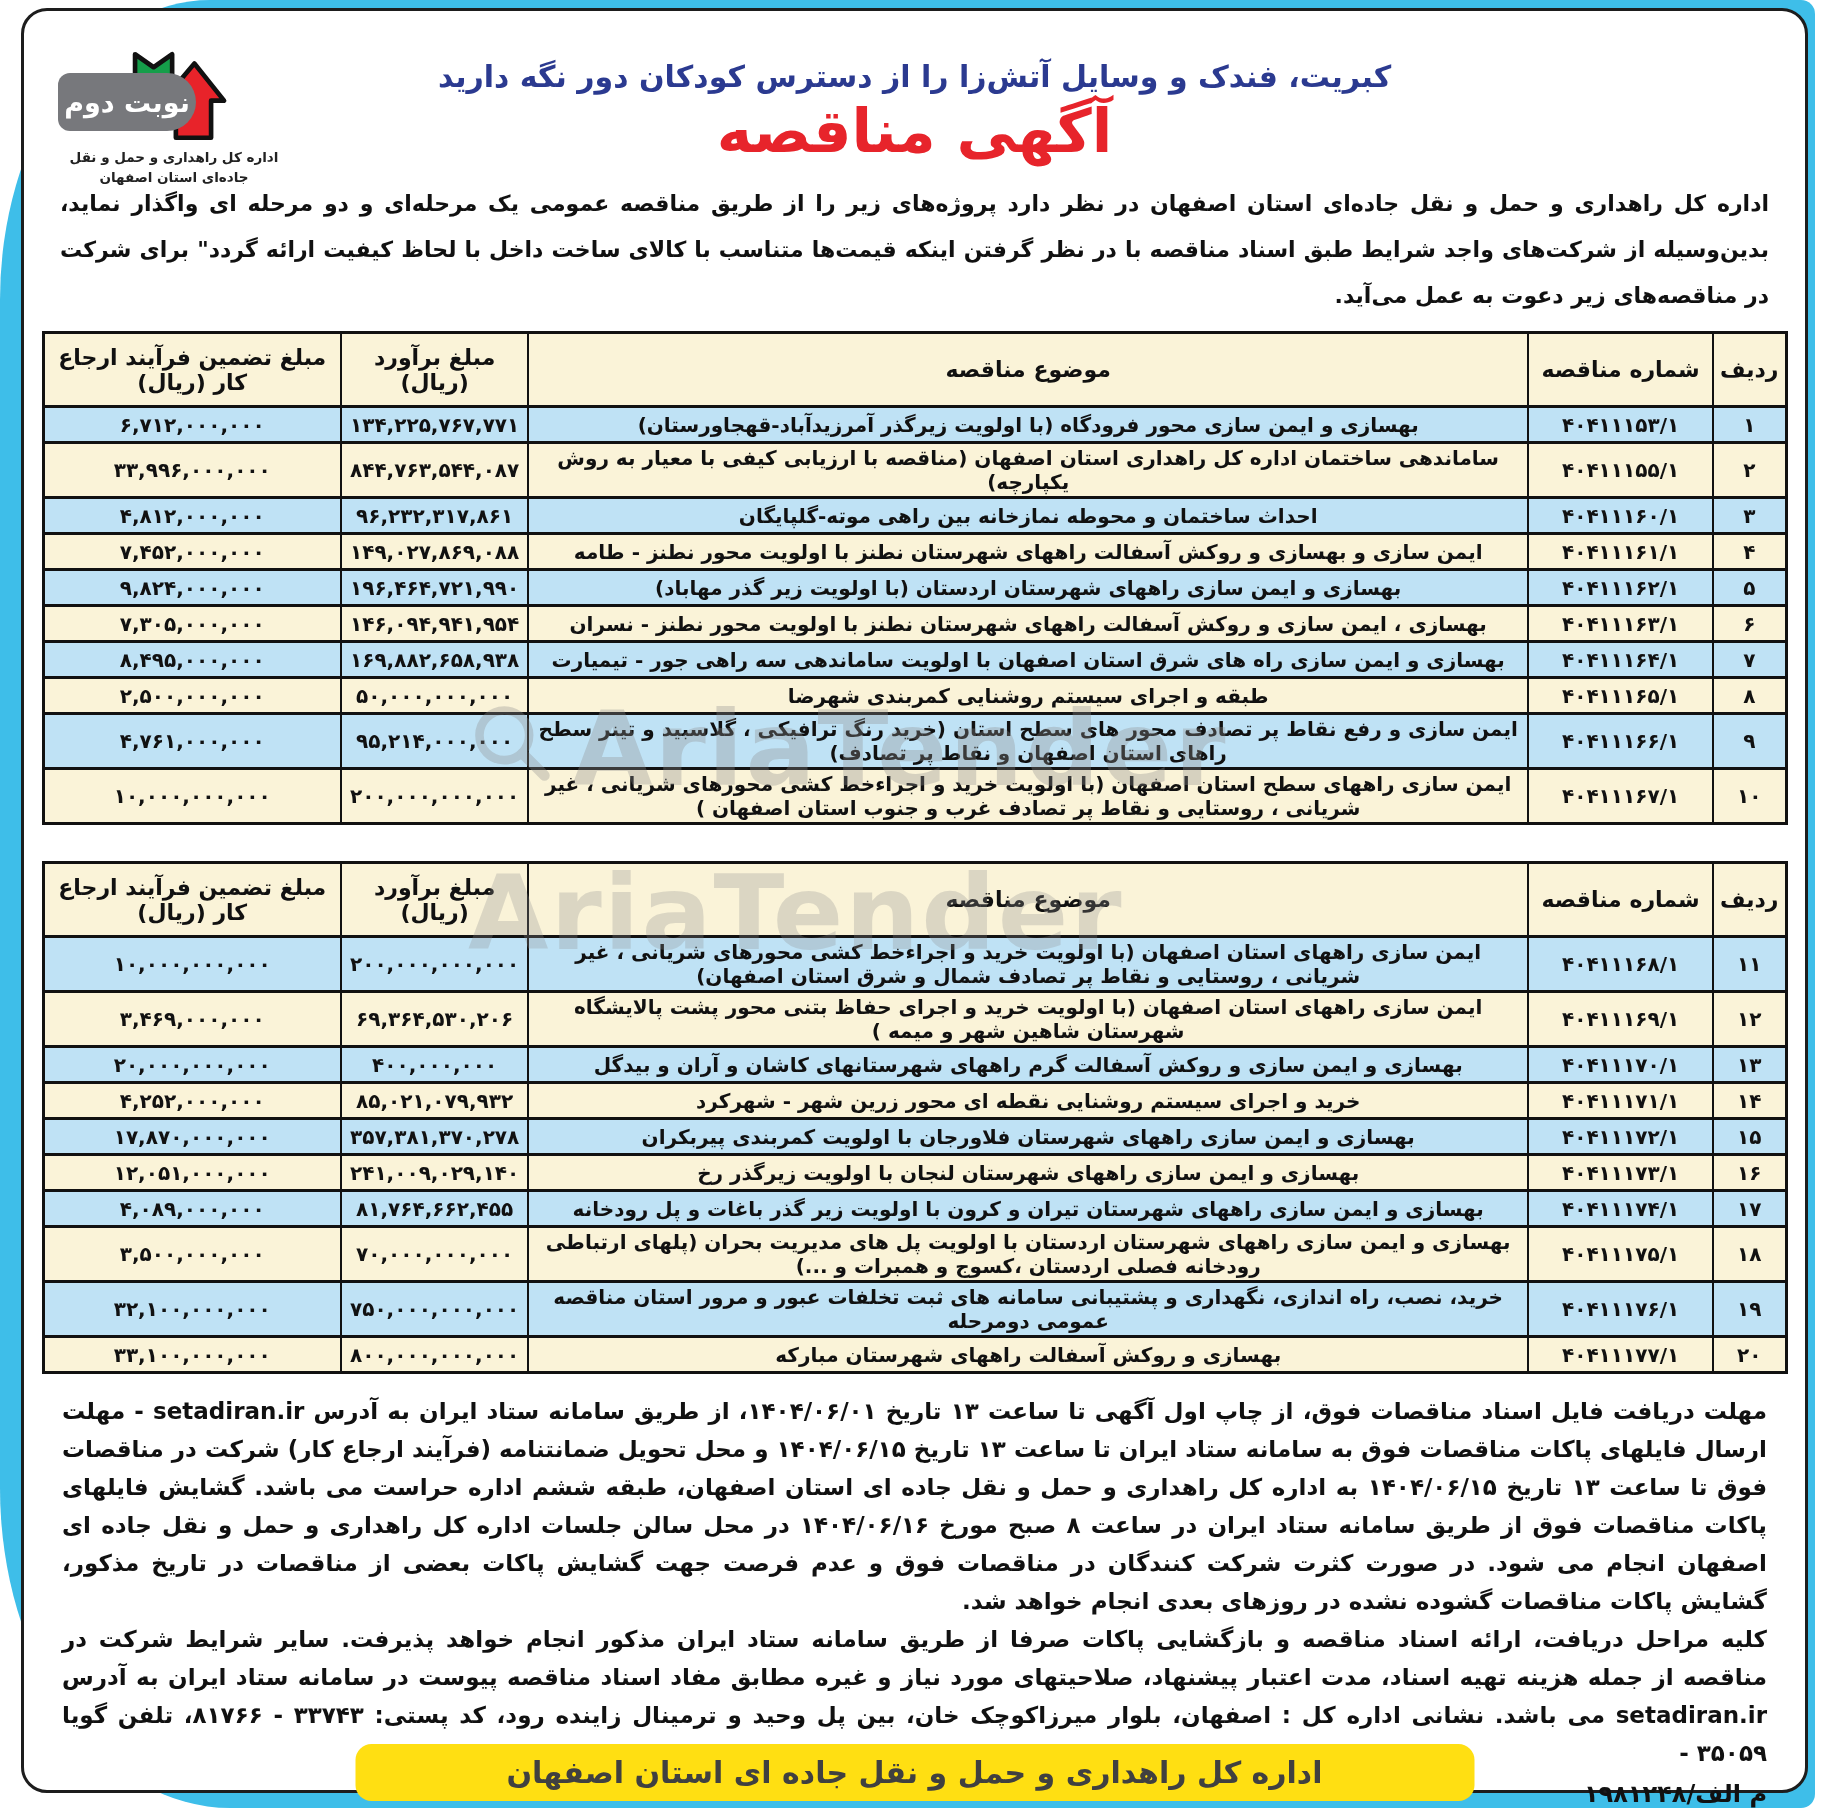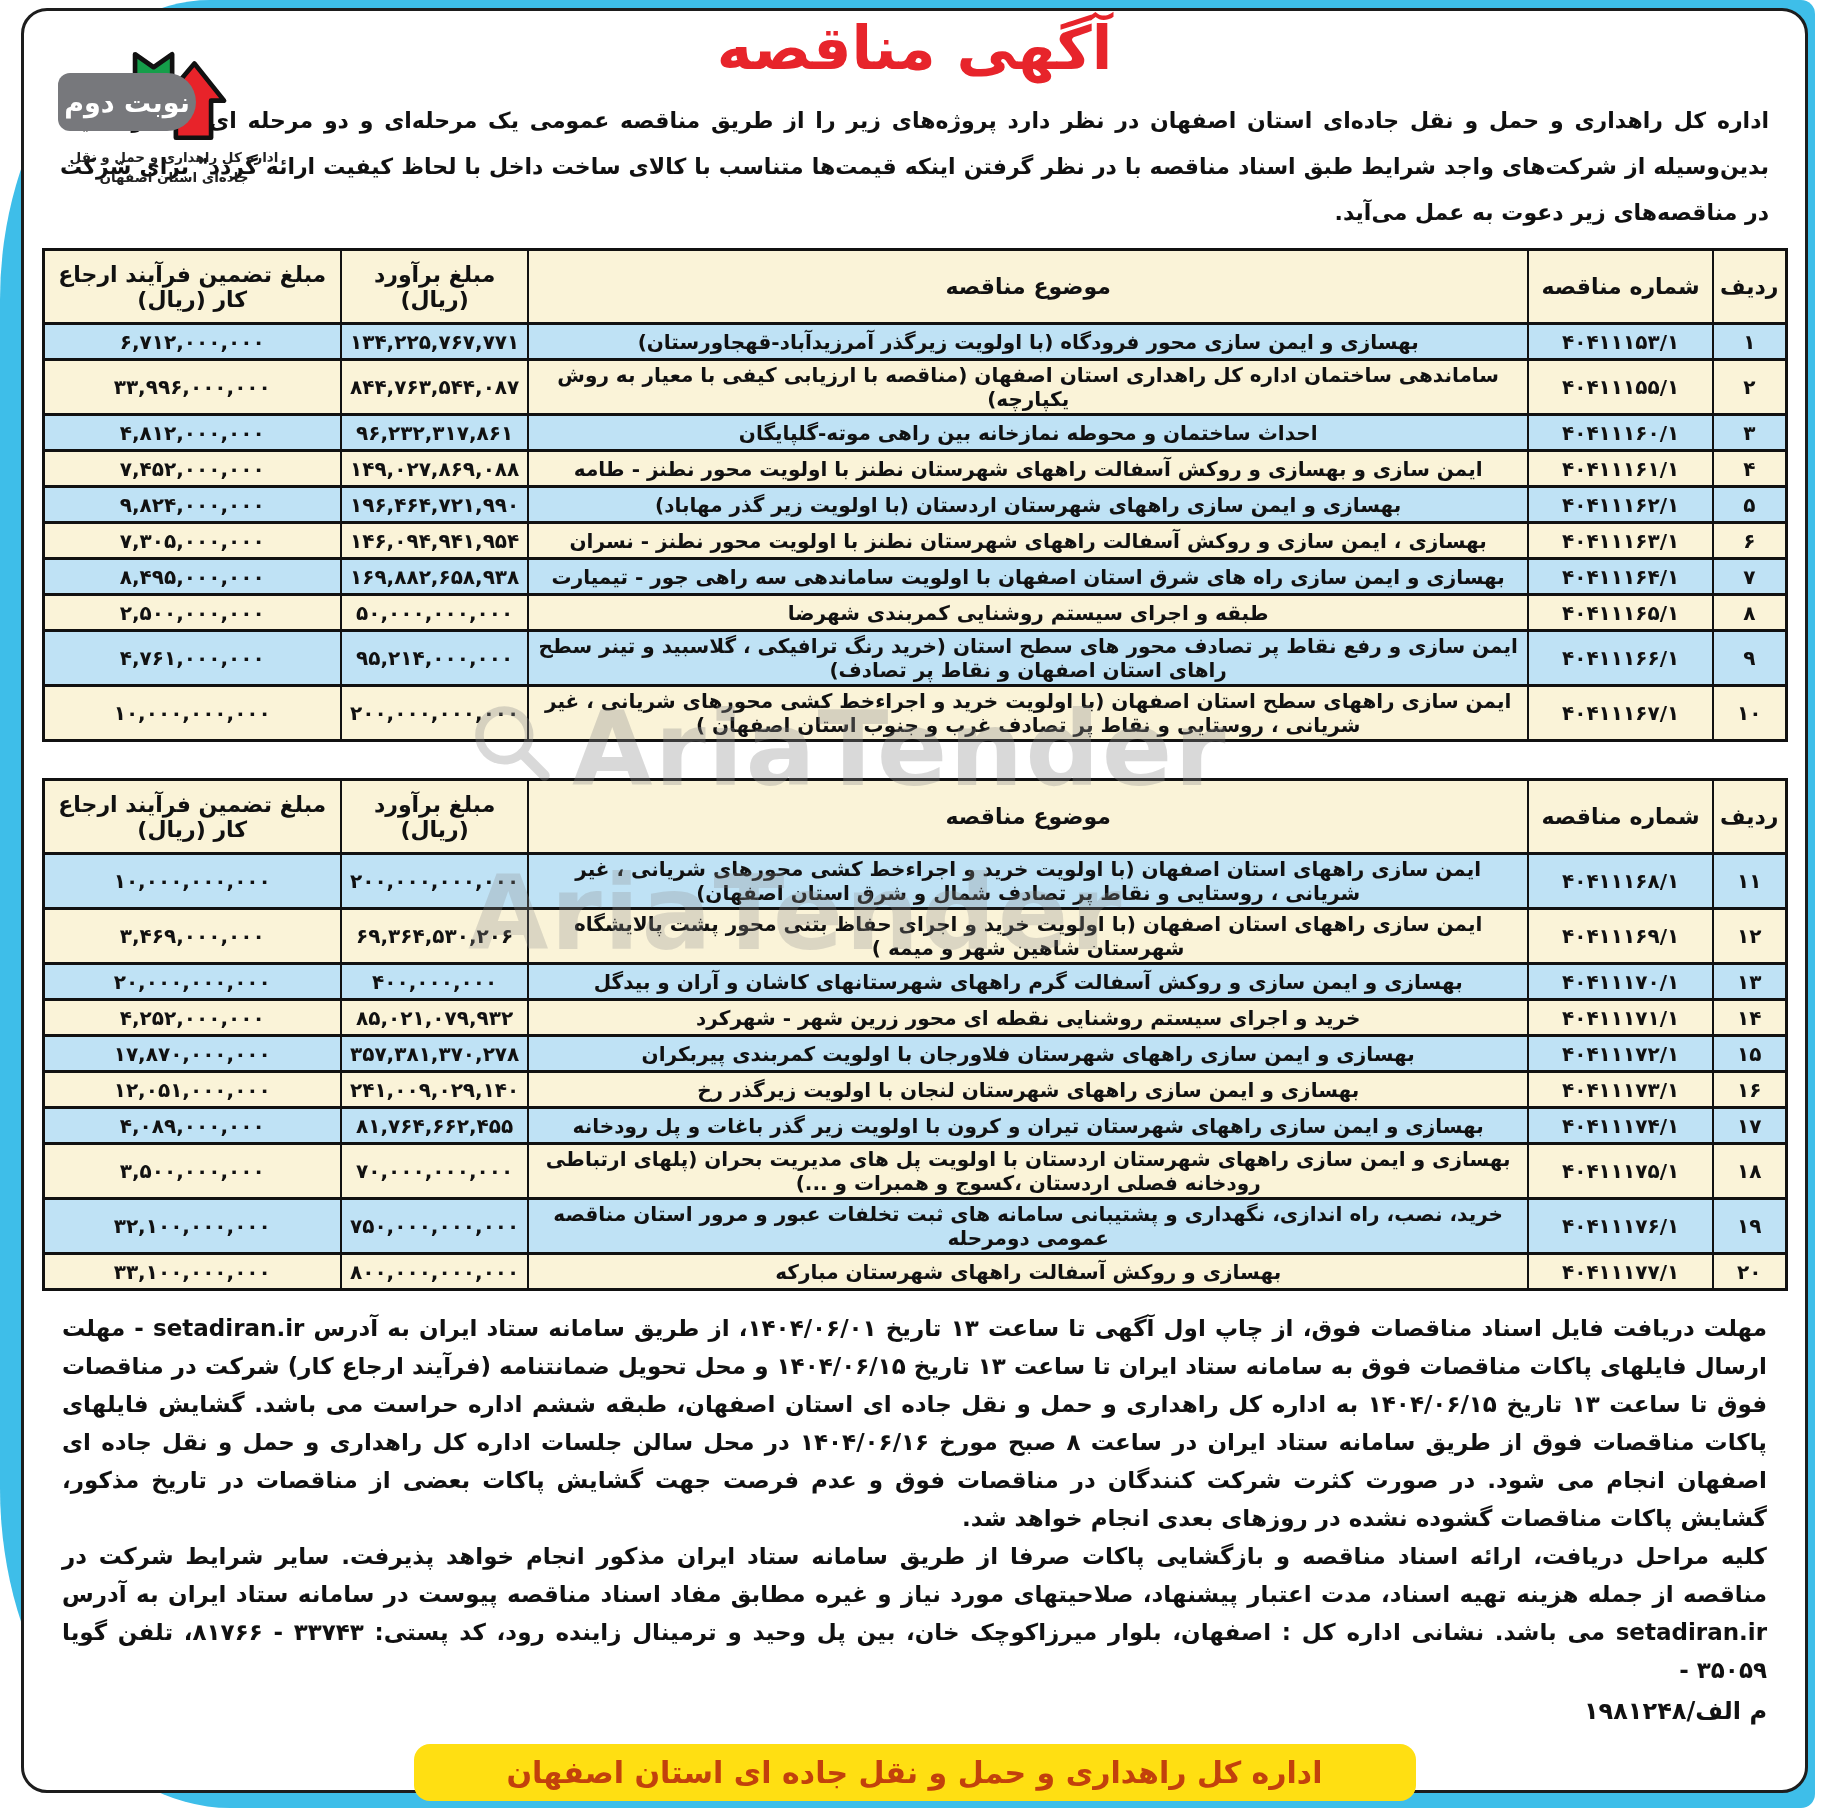--- a/index.html
+++ b/index.html
@@ -47,23 +47,23 @@
   col.c-radif { width:48px; }  col.c-num { width:185px; }
   col.c-est { width:178px; }   col.c-guar { width:298px; }
   .gap { height:24px; }
 
   .ftext { margin:18px 38px 0; font-size:23px; font-weight:bold; text-align:justify; line-height:38px; }
   .ftext.p2 { margin-top:0; }
   .license  { margin:8px 38px 0; font-size:24px; font-weight:bold; }
 
   .bottom-bar {
     position:absolute; left:50%; transform:translateX(-50%); bottom:-11px;
-    width:1002px; height:57px; background:#ffdf12; border-radius:16px;
+    width:1119px; height:57px; background:#ffdf12; border-radius:16px;
     display:flex; align-items:center; justify-content:center;
-    font-size:30px; font-weight:bold; color:#c2410c; z-index:7;
+    font-size:30px; font-weight:bold; color:#404040; z-index:7;
   }
   .wm {
     position:absolute; direction:ltr; color:#8f8f8f; font-weight:bold;
     font-size:104px; letter-spacing:2px; z-index:3; pointer-events:none;
     display:flex; align-items:center; gap:18px;
   }
   .wm1 { top:688px; left:468px; opacity:.33; }
   .wm2 { top:852px; left:468px; opacity:.28; }
 </style>
 </head>
@@ -81,20 +81,21 @@
     <span>
       <svg width="112" height="102" viewBox="0 0 120 110">
         <path d="M18 10 L38 24 L58 10 L58 50 L72 50 L38 90 L6 50 L18 50 Z" fill="#159e4a" stroke="#111" stroke-width="5" stroke-linejoin="round"></path>
         <path d="M62 100 L62 60 L48 60 L82 20 L114 60 L100 60 L100 100 Z" fill="#e8232a" stroke="#111" stroke-width="5" stroke-linejoin="round"></path>
       </svg>
     </span>
     <div class="logo-cap">اداره کل راهداری و حمل و نقل</div>
     <div class="logo-cap">جاده‌ای استان اصفهان</div>
   </div>
 
+  <div class="safety">کبریت، فندک و وسایل آتش‌زا را از دسترس کودکان دور نگه دارید</div>
   <div class="main-title">آگهی مناقصه</div>
 
   <p class="intro">اداره کل راهداری و حمل و نقل جاده‌ای استان اصفهان در نظر دارد پروژه‌های زیر را از طریق مناقصه عمومی یک مرحله‌ای و دو مرحله ای واگذار نماید، بدین‌وسیله از شرکت‌های واجد شرایط طبق اسناد مناقصه با در نظر گرفتن اینکه قیمت‌ها متناسب با کالای ساخت داخل با لحاظ کیفیت ارائه گردد" برای شرکت در مناقصه‌های زیر دعوت به عمل می‌آید.</p>
 
   <table class="tender">
     <colgroup>
       <col class="c-radif">
         <col class="c-num">
         <col>
         <col class="c-est">

